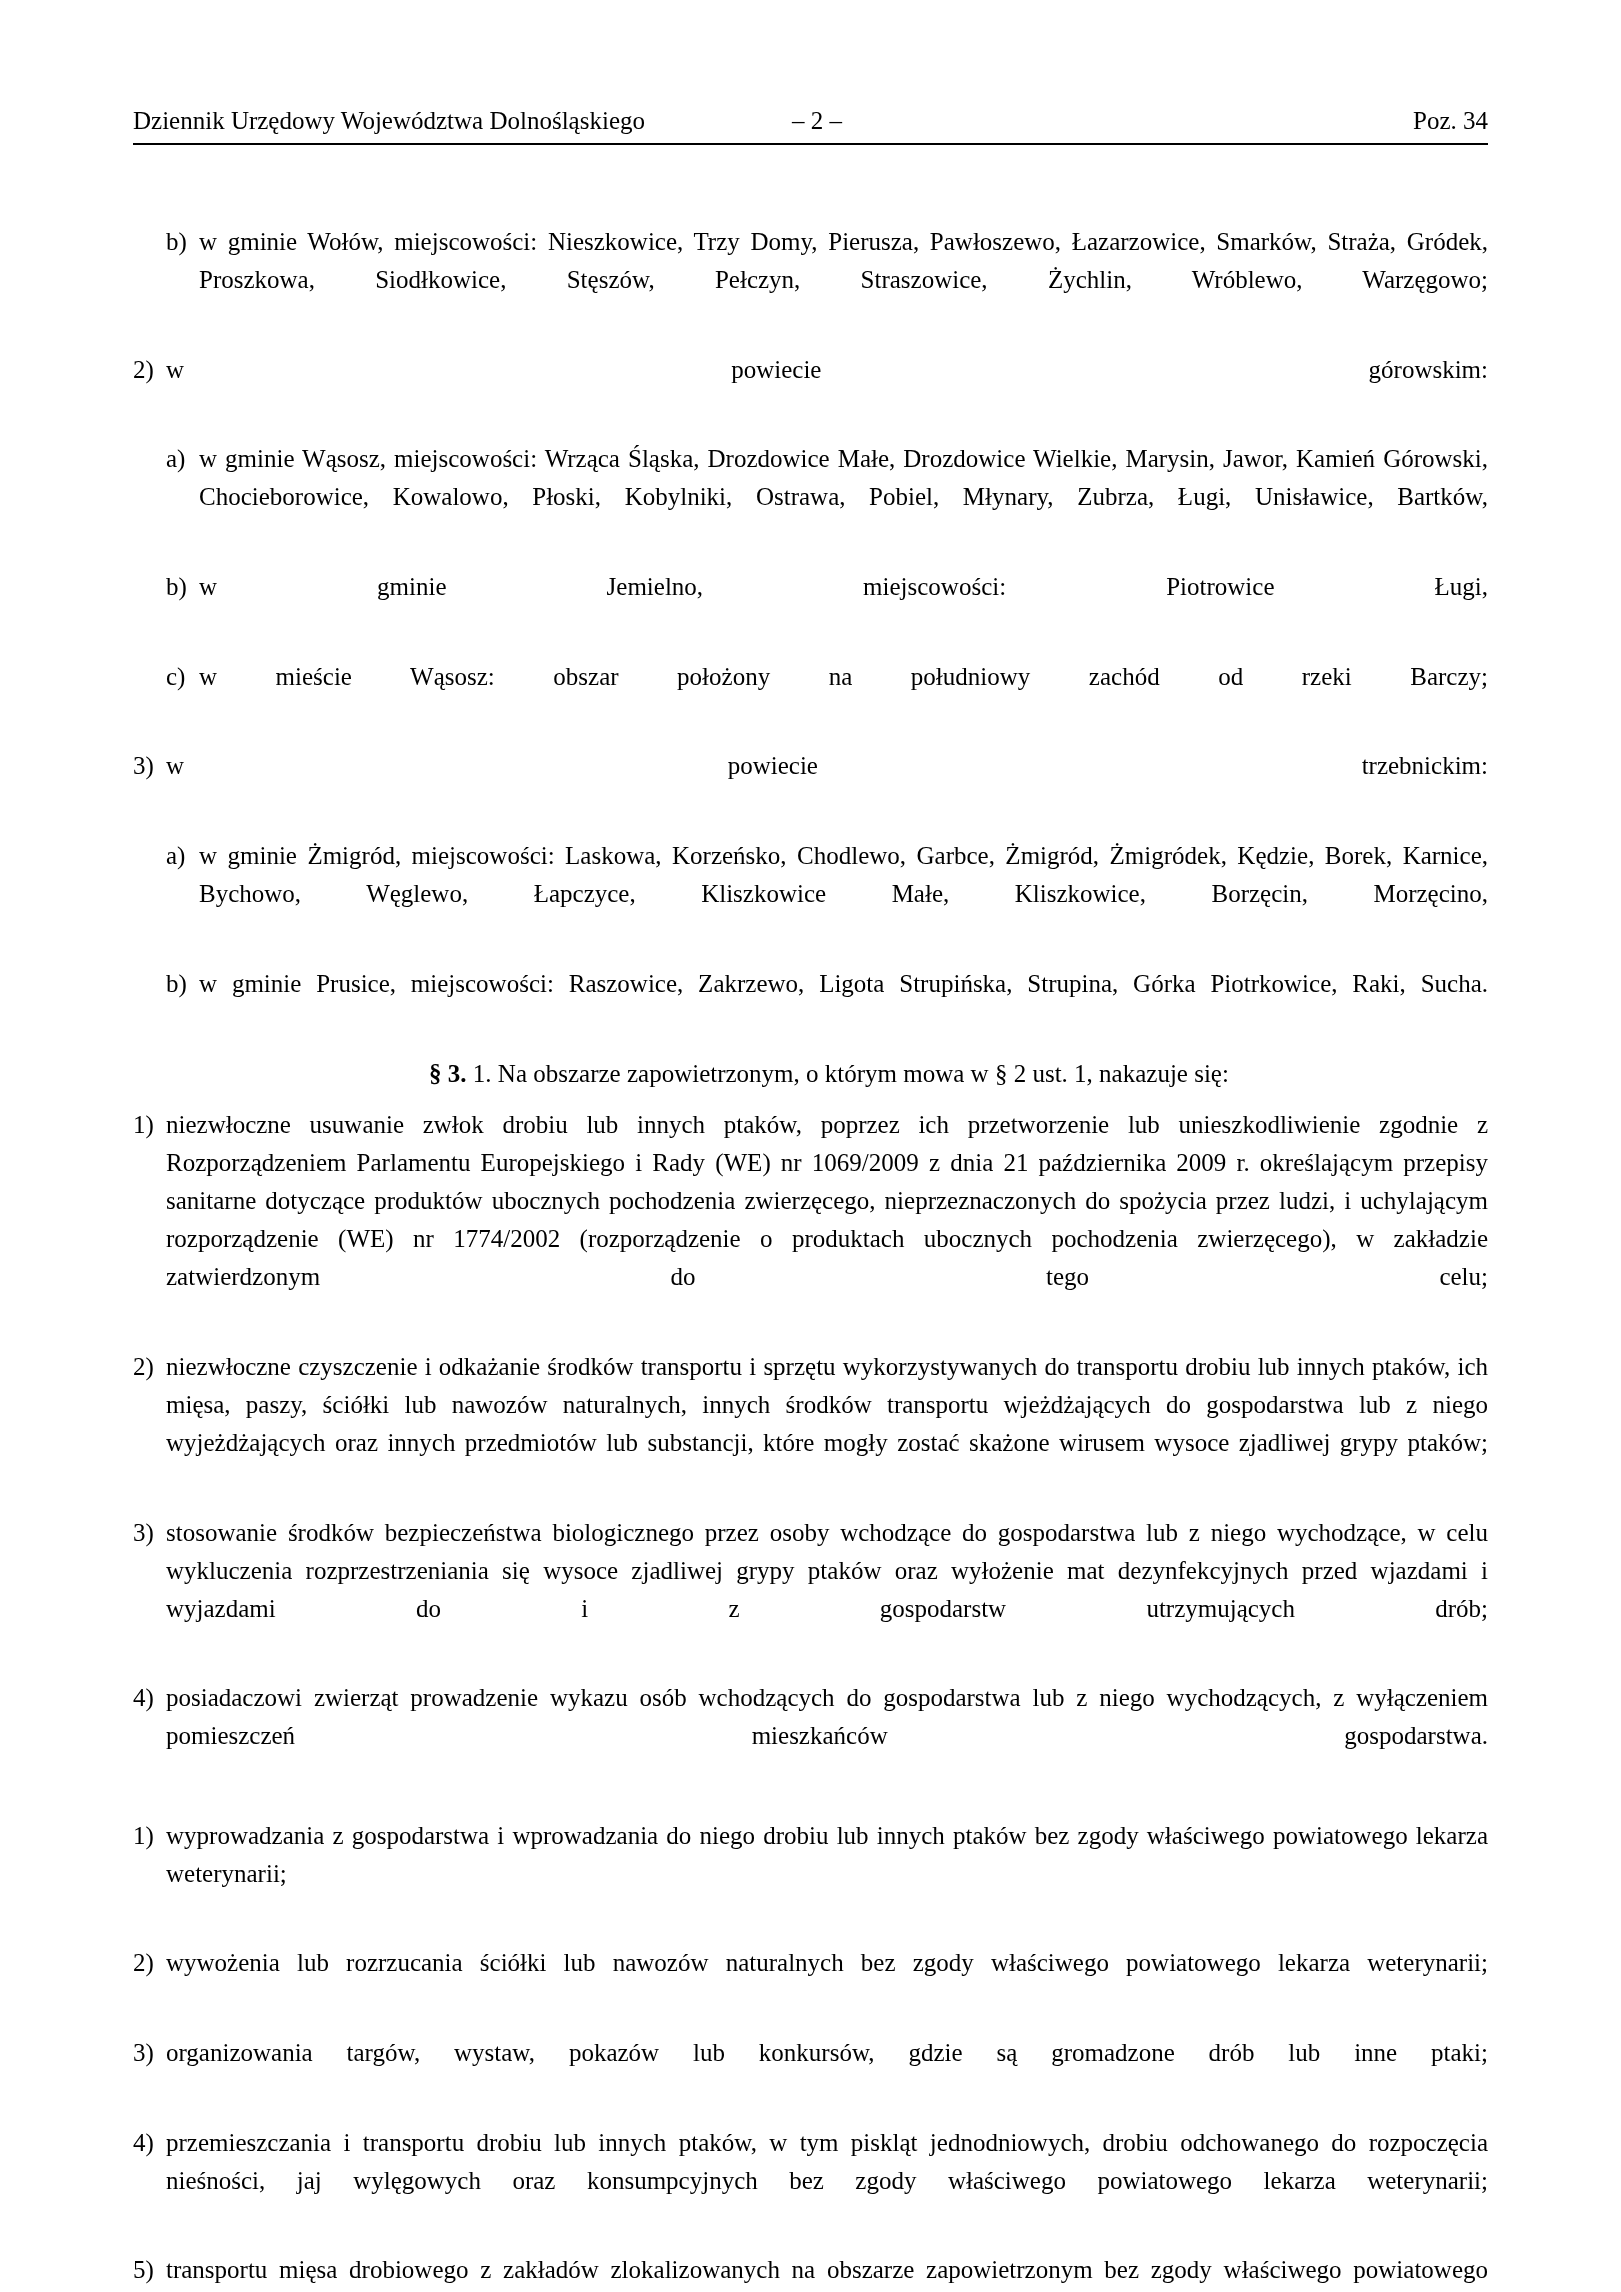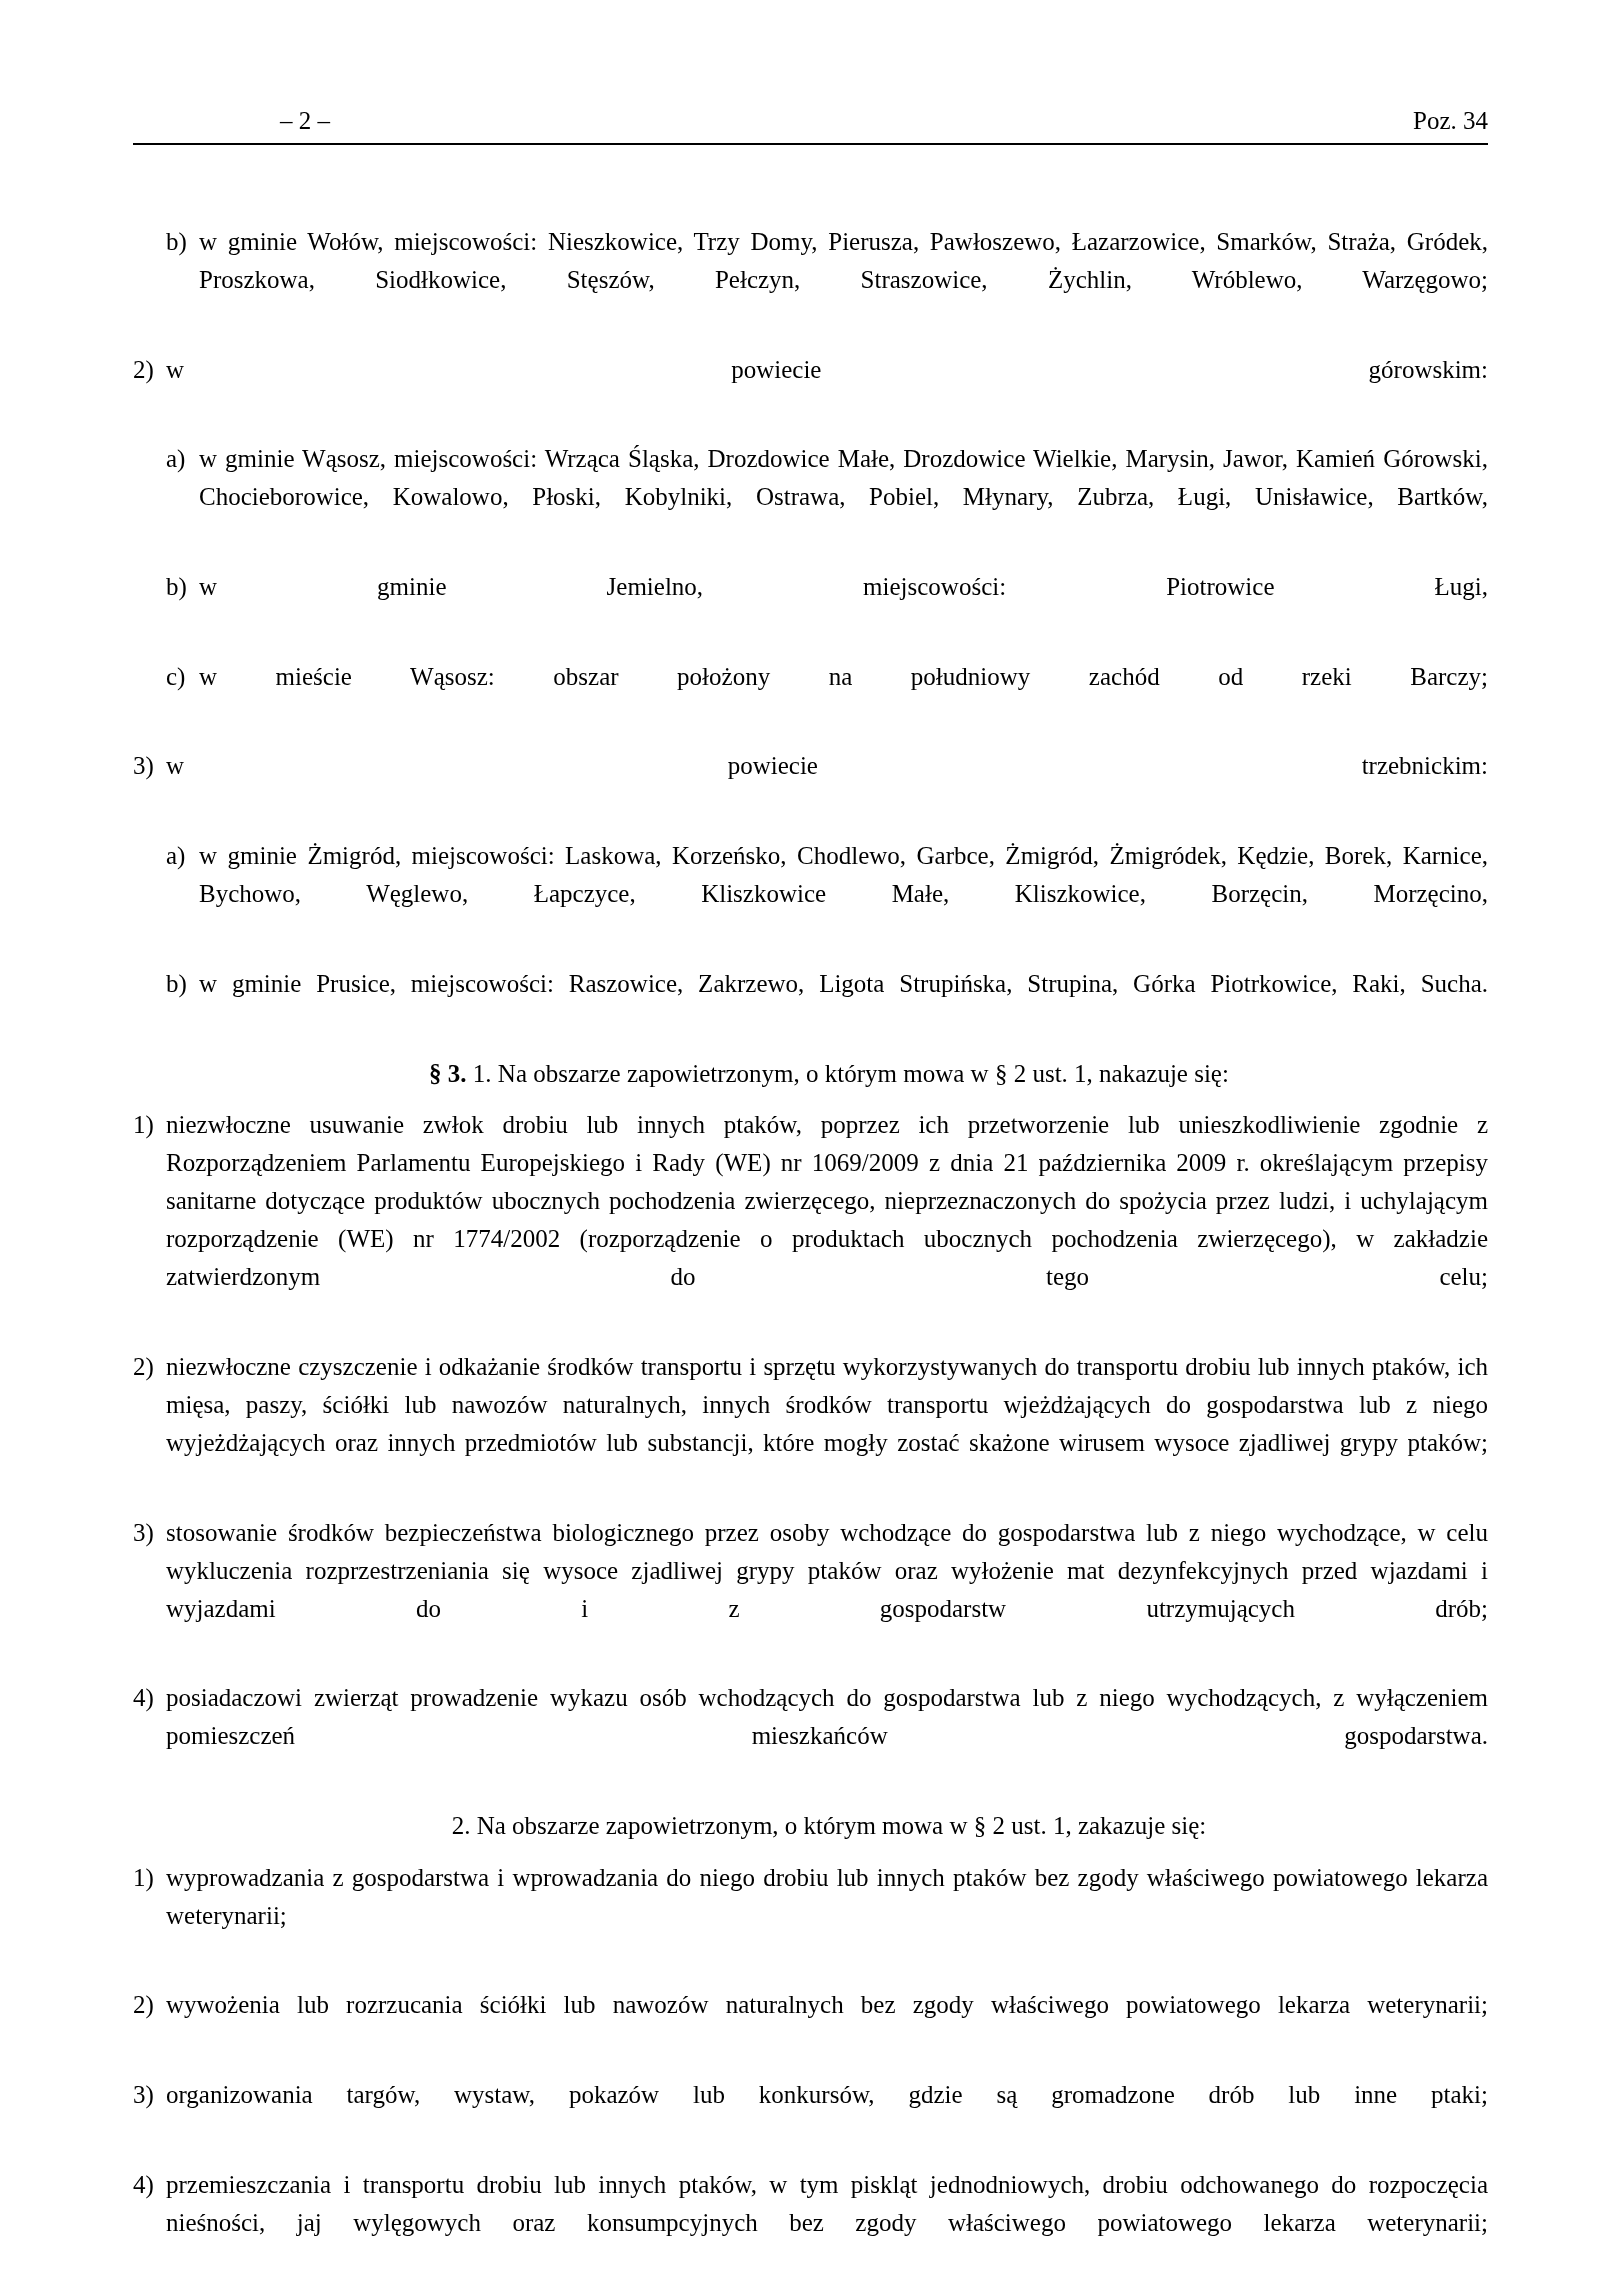--- a/index.html
+++ b/index.html
@@ -97,20 +97,21 @@
   .para .sect { font-weight: bold; }
 
   .spacer-sm { height: 9.8px; }
 </style>
 </head>
 <body>
 
 <div class="page">
 
   <div class="header">
+    <span class="header-title">Dziennik Urzędowy Województwa Dolnośląskiego</span>
     <span class="header-page">– 2 –</span>
     <span class="header-poz">Poz. 34</span>
   </div>
   <div class="header-rule"></div>
 
   <div class="content">
 
     <div class="item lvl-let">
       <span class="marker">b)</span>
       <span class="body">w gminie Wołów, miejscowości: Nieszkowice, Trzy Domy, Pierusza, Pawłoszewo, Łazarzowice, Smarków, Straża, Gródek, Proszkowa, Siodłkowice, Stęszów, Pełczyn, Straszowice, Żychlin, Wróblewo, Warzęgowo;</span>
@@ -192,21 +193,20 @@
 
     <div class="spacer-sm"></div>
 
     <div class="item lvl-num">
       <span class="marker">4)</span>
       <span class="body">posiadaczowi zwierząt prowadzenie wykazu osób wchodzących do gospodarstwa lub z niego wychodzących, z wyłączeniem pomieszczeń mieszkańców gospodarstwa.</span>
     </div>
 
     <div class="spacer-sm"></div>
 
-    <p class="para">2. Na obszarze zapowietrzonym, o którym mowa w § 2 ust. 1, zakazuje się:</p>
 
     <div class="spacer-sm"></div>
 
     <div class="item lvl-num">
       <span class="marker">1)</span>
       <span class="body">wyprowadzania z gospodarstwa i wprowadzania do niego drobiu lub innych ptaków bez zgody właściwego powiatowego lekarza weterynarii;</span>
     </div>
 
     <div class="spacer-sm"></div>
 

